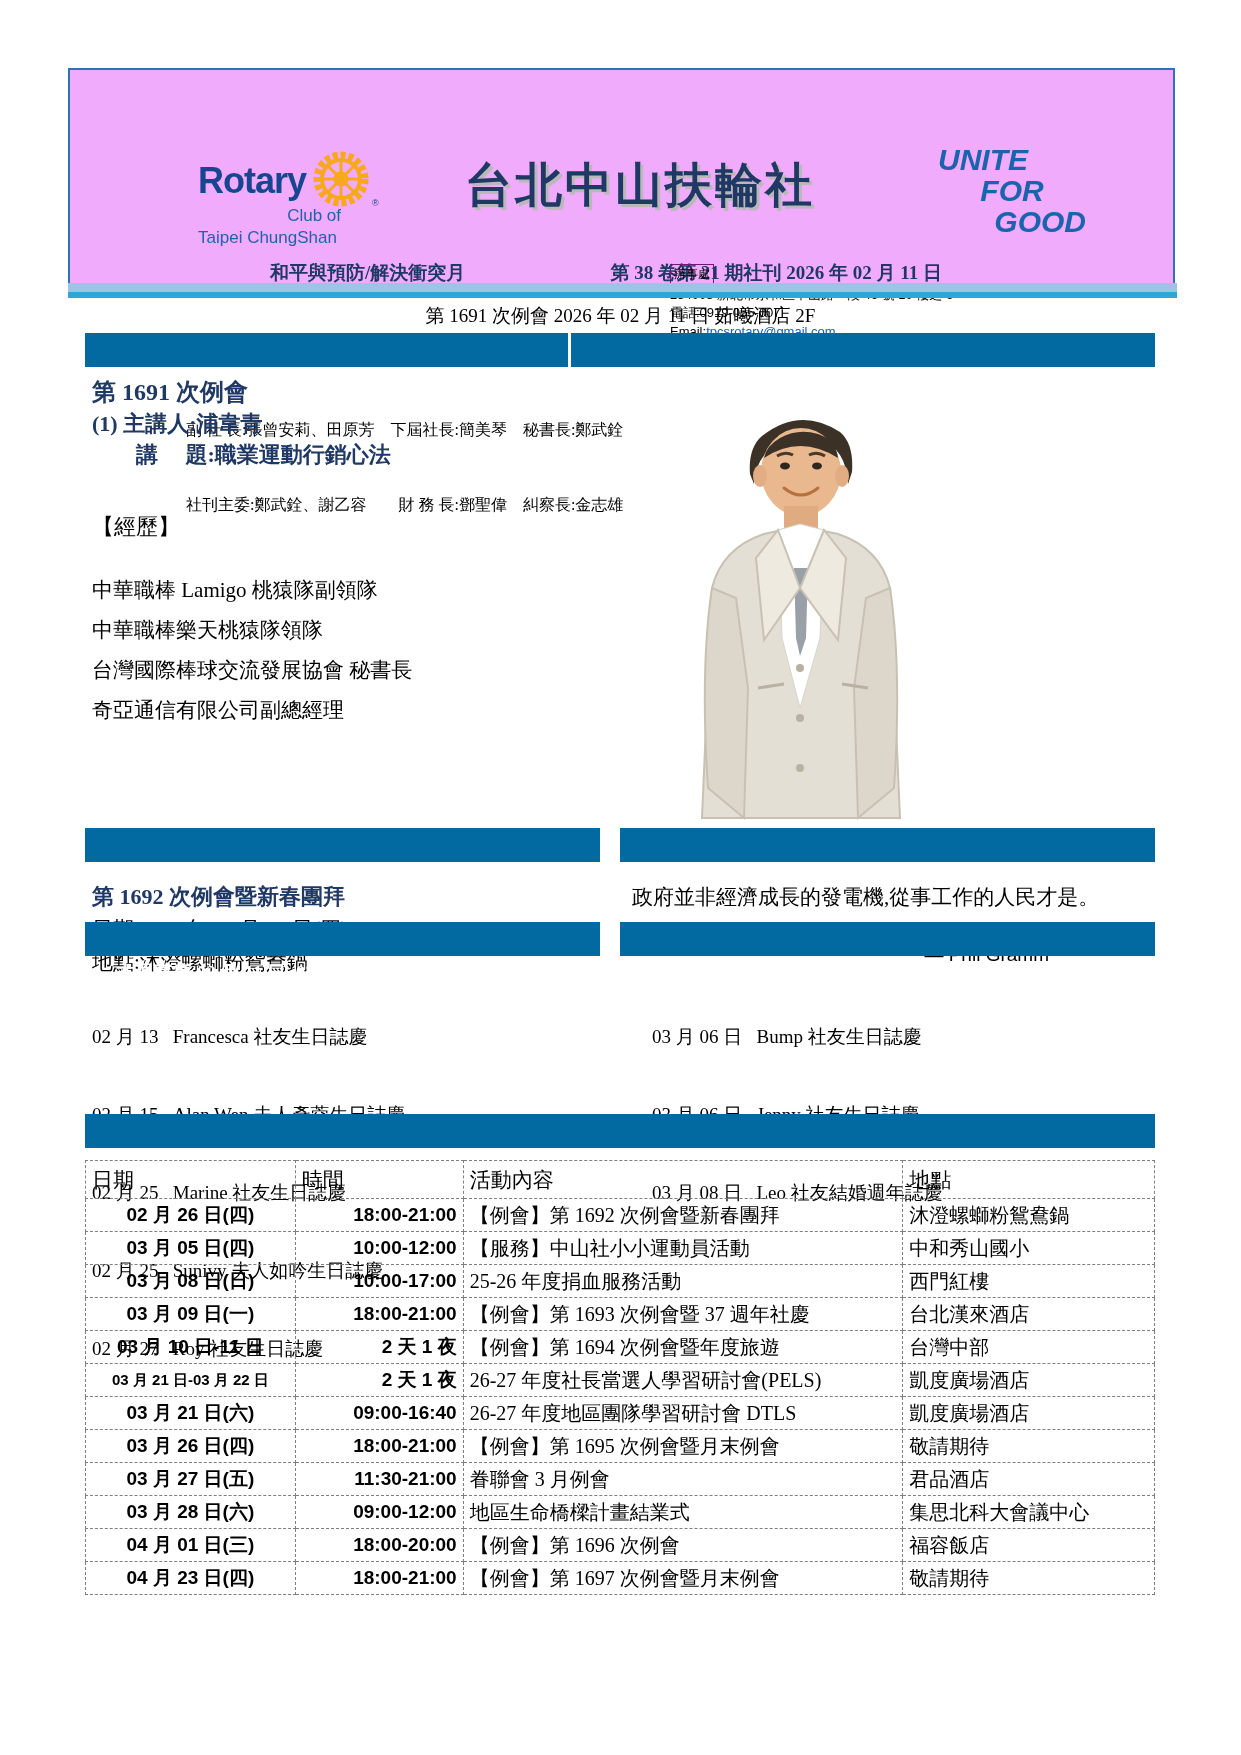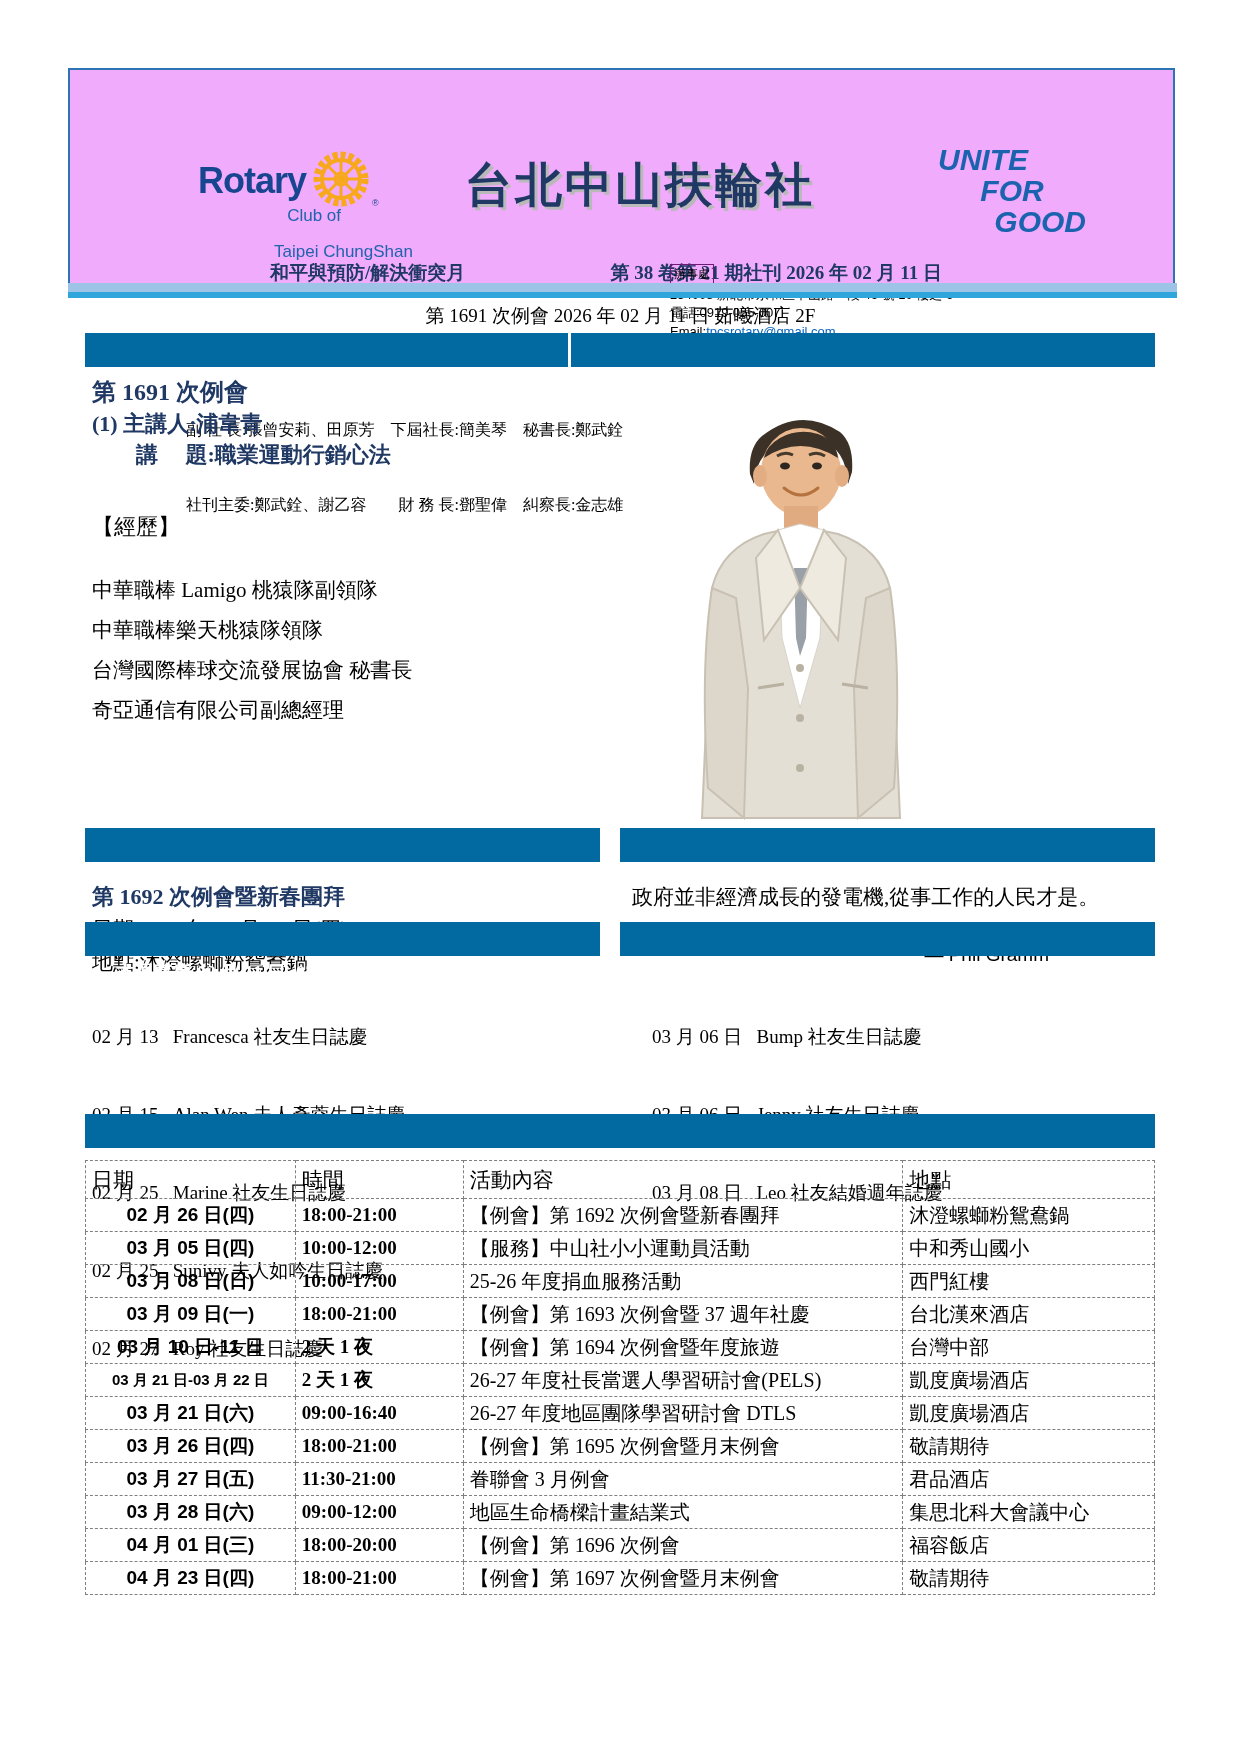--- a/index.html
+++ b/index.html
@@ -17,21 +17,21 @@
   .header-band { position:absolute; left:68px; top:283px; width:1109px; height:15px; }
   .header-band .light { height:9px; background:#9DC3E6; }
   .header-band .teal  { height:6px; background:#2FA6DB; }
 
   .logo { position:absolute; left:128px; top:78px; width:215px; font-family:"Liberation Sans","DejaVu Sans",sans-serif; }
   .logo-row { display:flex; align-items:flex-start; }
   .logo-rotary { font-size:36px; font-weight:bold; color:#17458F; letter-spacing:-1px; margin-top:12px; }
   .logo-wheel { margin-left:4px; }
   .logo-reg { font-size:9px; color:#17458F; align-self:flex-end; margin-bottom:6px; }
   .logo-clubof { font-size:17px; color:#2163AE; text-align:right; padding-right:72px; margin-top:-8px; }
-  .logo-club  { font-size:17px; color:#2163AE; margin-top:16px;text-align:right; }
+  .logo-club  { font-size:17px; color:#2163AE; margin-top:2px; }
 
   .main-title {
     position:absolute; left:330px; top:84px; width:480px; text-align:center;
     font-size:47px; font-weight:bold; color:#1F3864; letter-spacing:3px;
     text-shadow:3px 3px 0 #b9b9b9;
   }
 
   .motto { position:absolute; left:868px; top:74px; width:148px;
     font-family:"Liberation Sans","DejaVu Sans",sans-serif;
     font-style:italic; font-weight:bold; color:#1B63AE; font-size:30px; line-height:31px; }
@@ -85,22 +85,22 @@
   
   .celeb-list { position:absolute; font-size:19px; line-height:26px; white-space:pre; }
 
   
   .events-table { position:absolute; left:85px; top:1160px; width:1070px; border-collapse:collapse; }
   .events-table td, .events-table th { border:1px dashed #7f7f7f; padding:0 6px; }
   .events-table th { height:38px; font-size:21px; font-weight:normal; text-align:left;margin-top:36px; }
   .events-table td { height:33px; font-size:20px; }
   .events-table td.c-date { width:210px; text-align:center;
     font-family:"Liberation Sans","DejaVu Sans",sans-serif; font-size:19px; font-weight:600; }
-  .events-table td.c-time { width:168px; text-align:left;
-    font-family:Liberation Serif, serif; font-size:19px; font-weight:600; }
+  .events-table td.c-time { width:168px; text-align:right;
+    font-family:Liberation Sans, sans-serif; font-size:19px; font-weight:600; }
   .events-table td.c-desc { width:440px; text-align:left; }
   .events-table td.c-loc  { width:252px; text-align:left; }
   .events-table tr.small-date td.c-date { font-size:15px; }
 </style>
 </head>
 <body>
 
 <div id="page">
 
   <div class="header-box">

